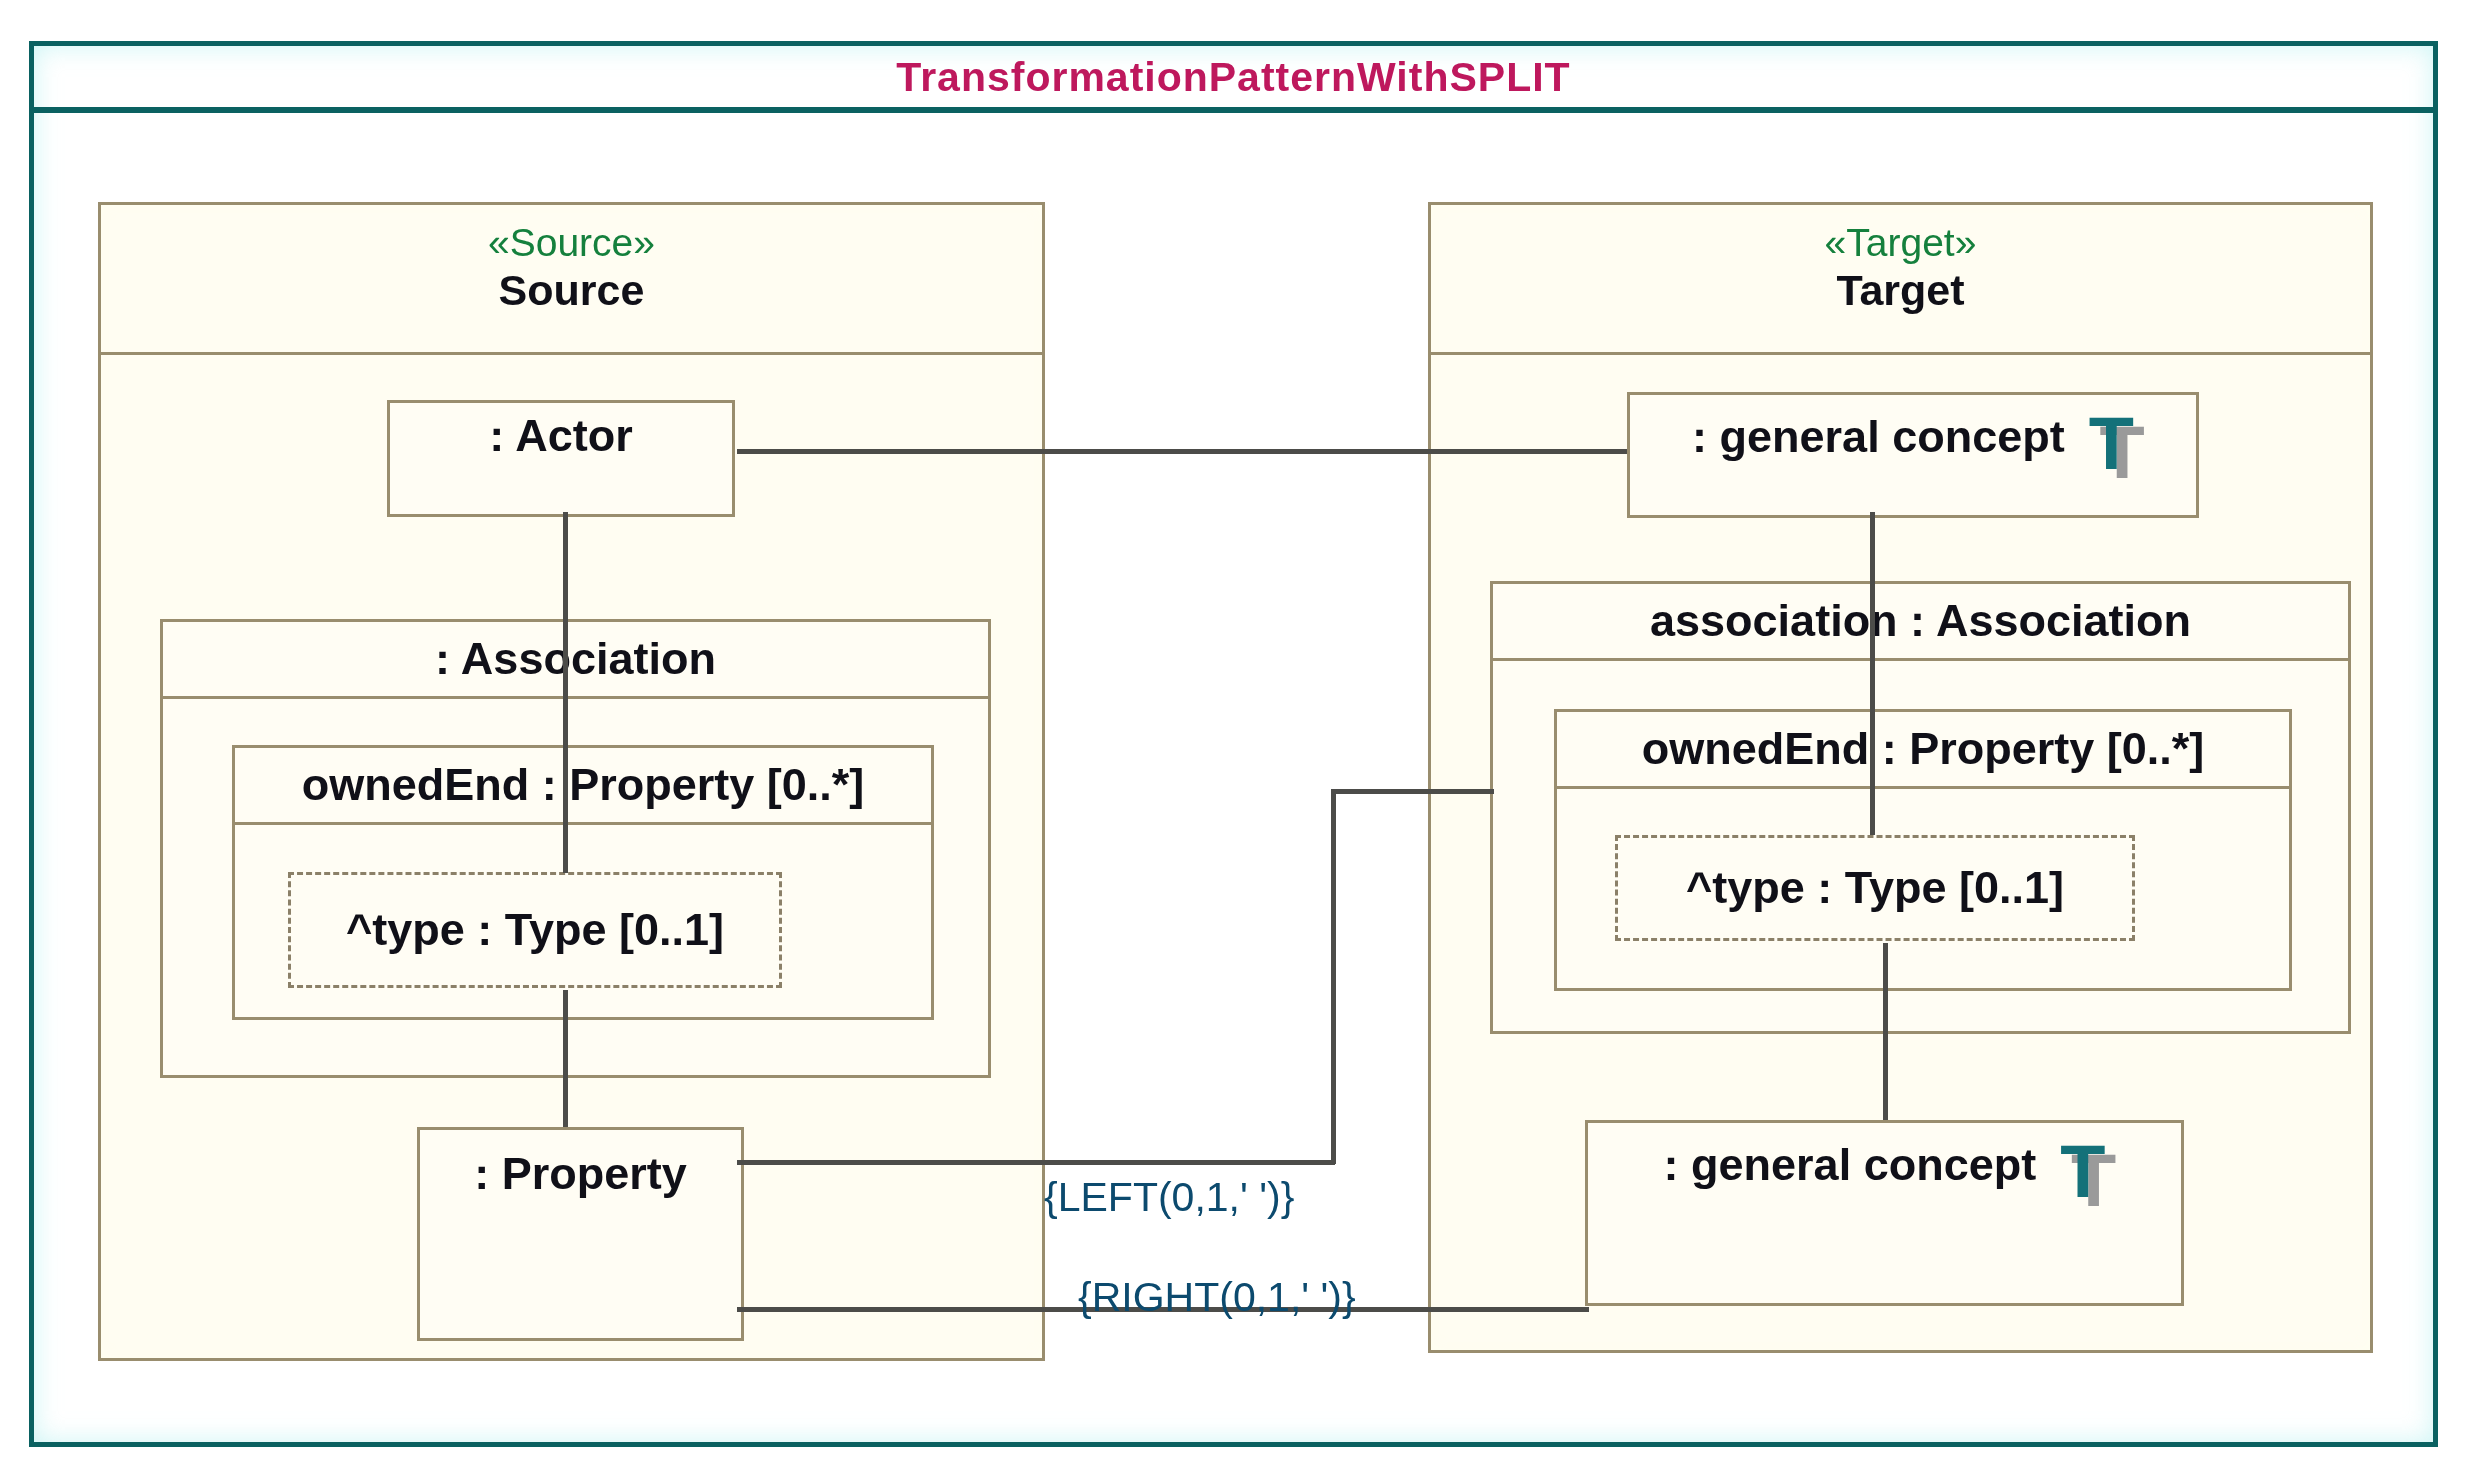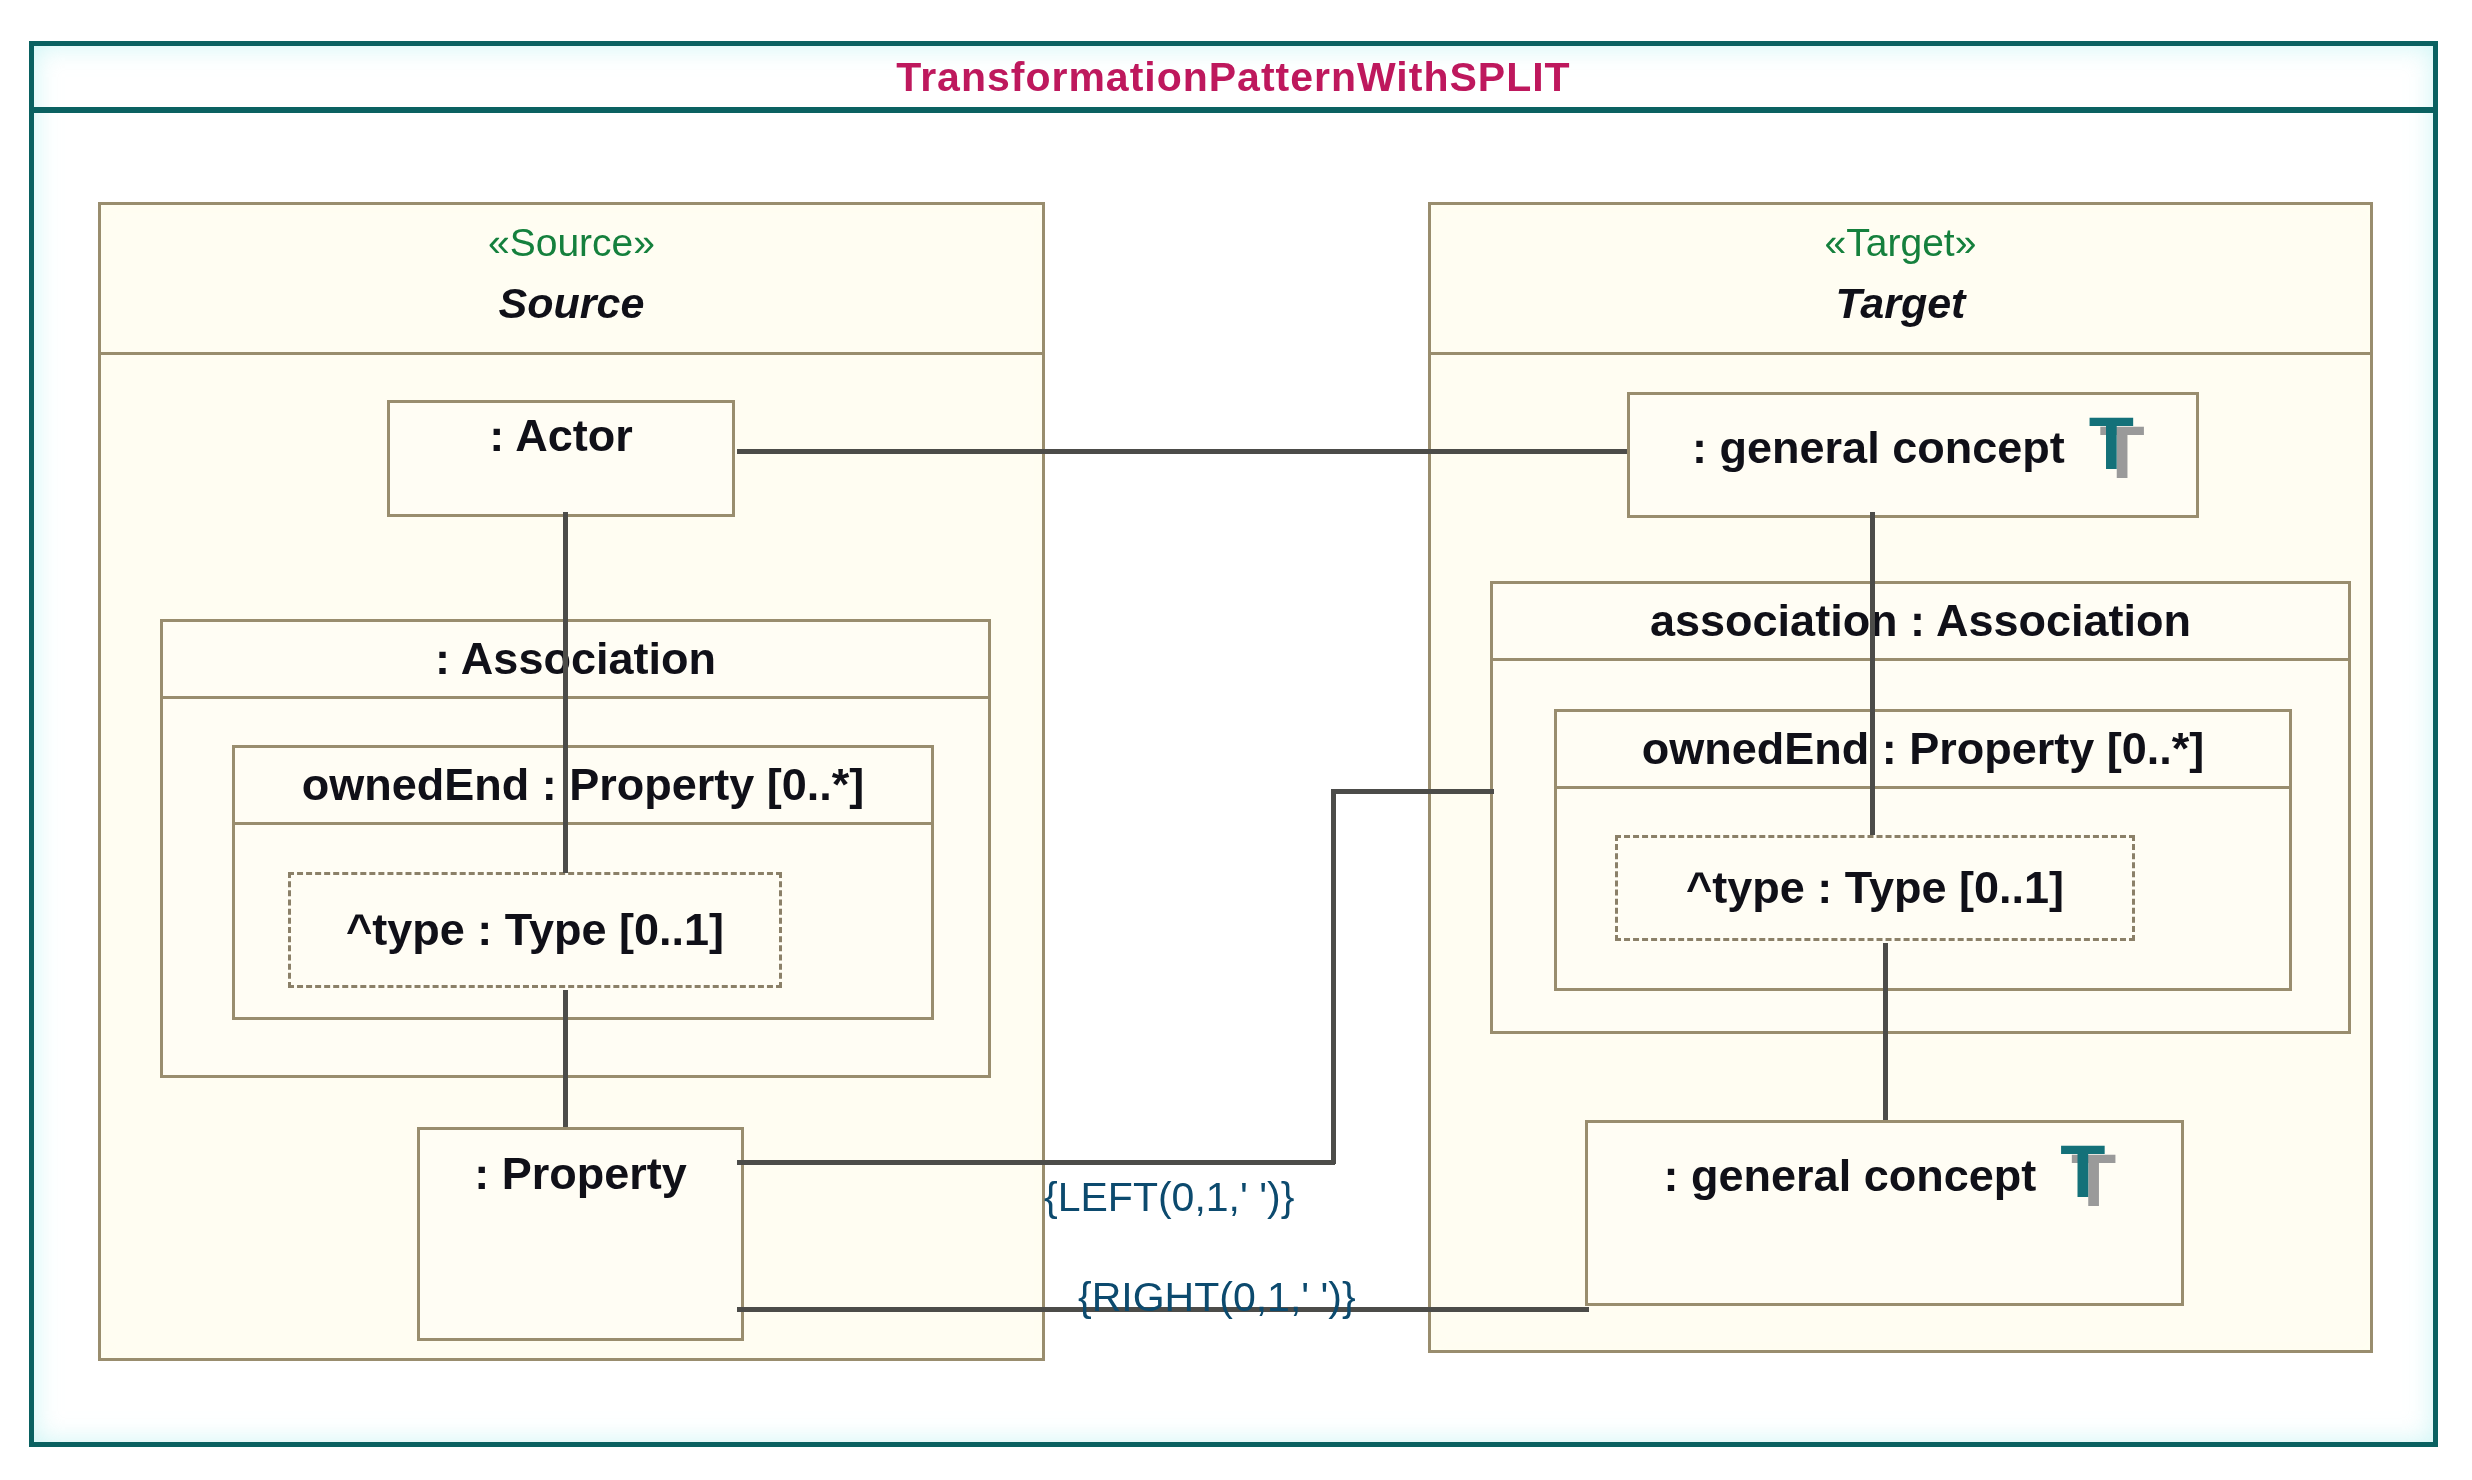--- a/index.html
+++ b/index.html
@@ -22,33 +22,33 @@
   
   .package{
     border:3.9px solid #998d6e;background:#fffdf2;
     box-shadow:inset 0 0 13.7px rgba(255,255,240,.8);
   }
   .pkg-header{
     position:absolute;left:0;right:0;top:0;height:147px;
     border-bottom:3.9px solid #998d6e;text-align:center;
   }
   .stereotype{display:block;margin-top:15.7px;font-size:39px;color:#15803d;}
-  .pkg-name{display:block;margin-top:14px;font-size:43px;font-weight:bold;color:#101018;font-style:italic;}
+  .pkg-name{display:block;margin-top:1px;font-size:43px;font-weight:bold;color:#101018;}
   
   .node{
     border:3.9px solid #998d6e;background:#fffdf4;text-align:center;
     font-size:45px;font-weight:bold;color:#101018;
   }
   .node.dashed{border-style:dashed;border-color:#8b8068;background:transparent;}
   .node-header{
     position:absolute;left:0;right:0;top:0;height:74px;
     border-bottom:3.9px solid #998d6e;
     display:flex;align-items:center;justify-content:center;
   }
-  .gc-row{display:flex;align-items:center;justify-content:center;gap:24px;padding-top:15.7px;}
+  .gc-row{display:flex;align-items:flex-start;justify-content:center;gap:24px;padding-top:15.7px;}
   .t-icon{
     font-weight:900;font-size:74px;line-height:1;color:#147179;
     text-shadow:10.8px 8.8px 0 #9a9a9a;transform:translateY(-3.9px);
   }
   
   .wire{background:#4c4c49;z-index:5;}
   .wire-label{z-index:6;font-size:41px;color:#0c4a6e;white-space:nowrap;}
   .vcenter{display:flex;align-items:center;justify-content:center;height:100%;}
 </style>
 </head>

